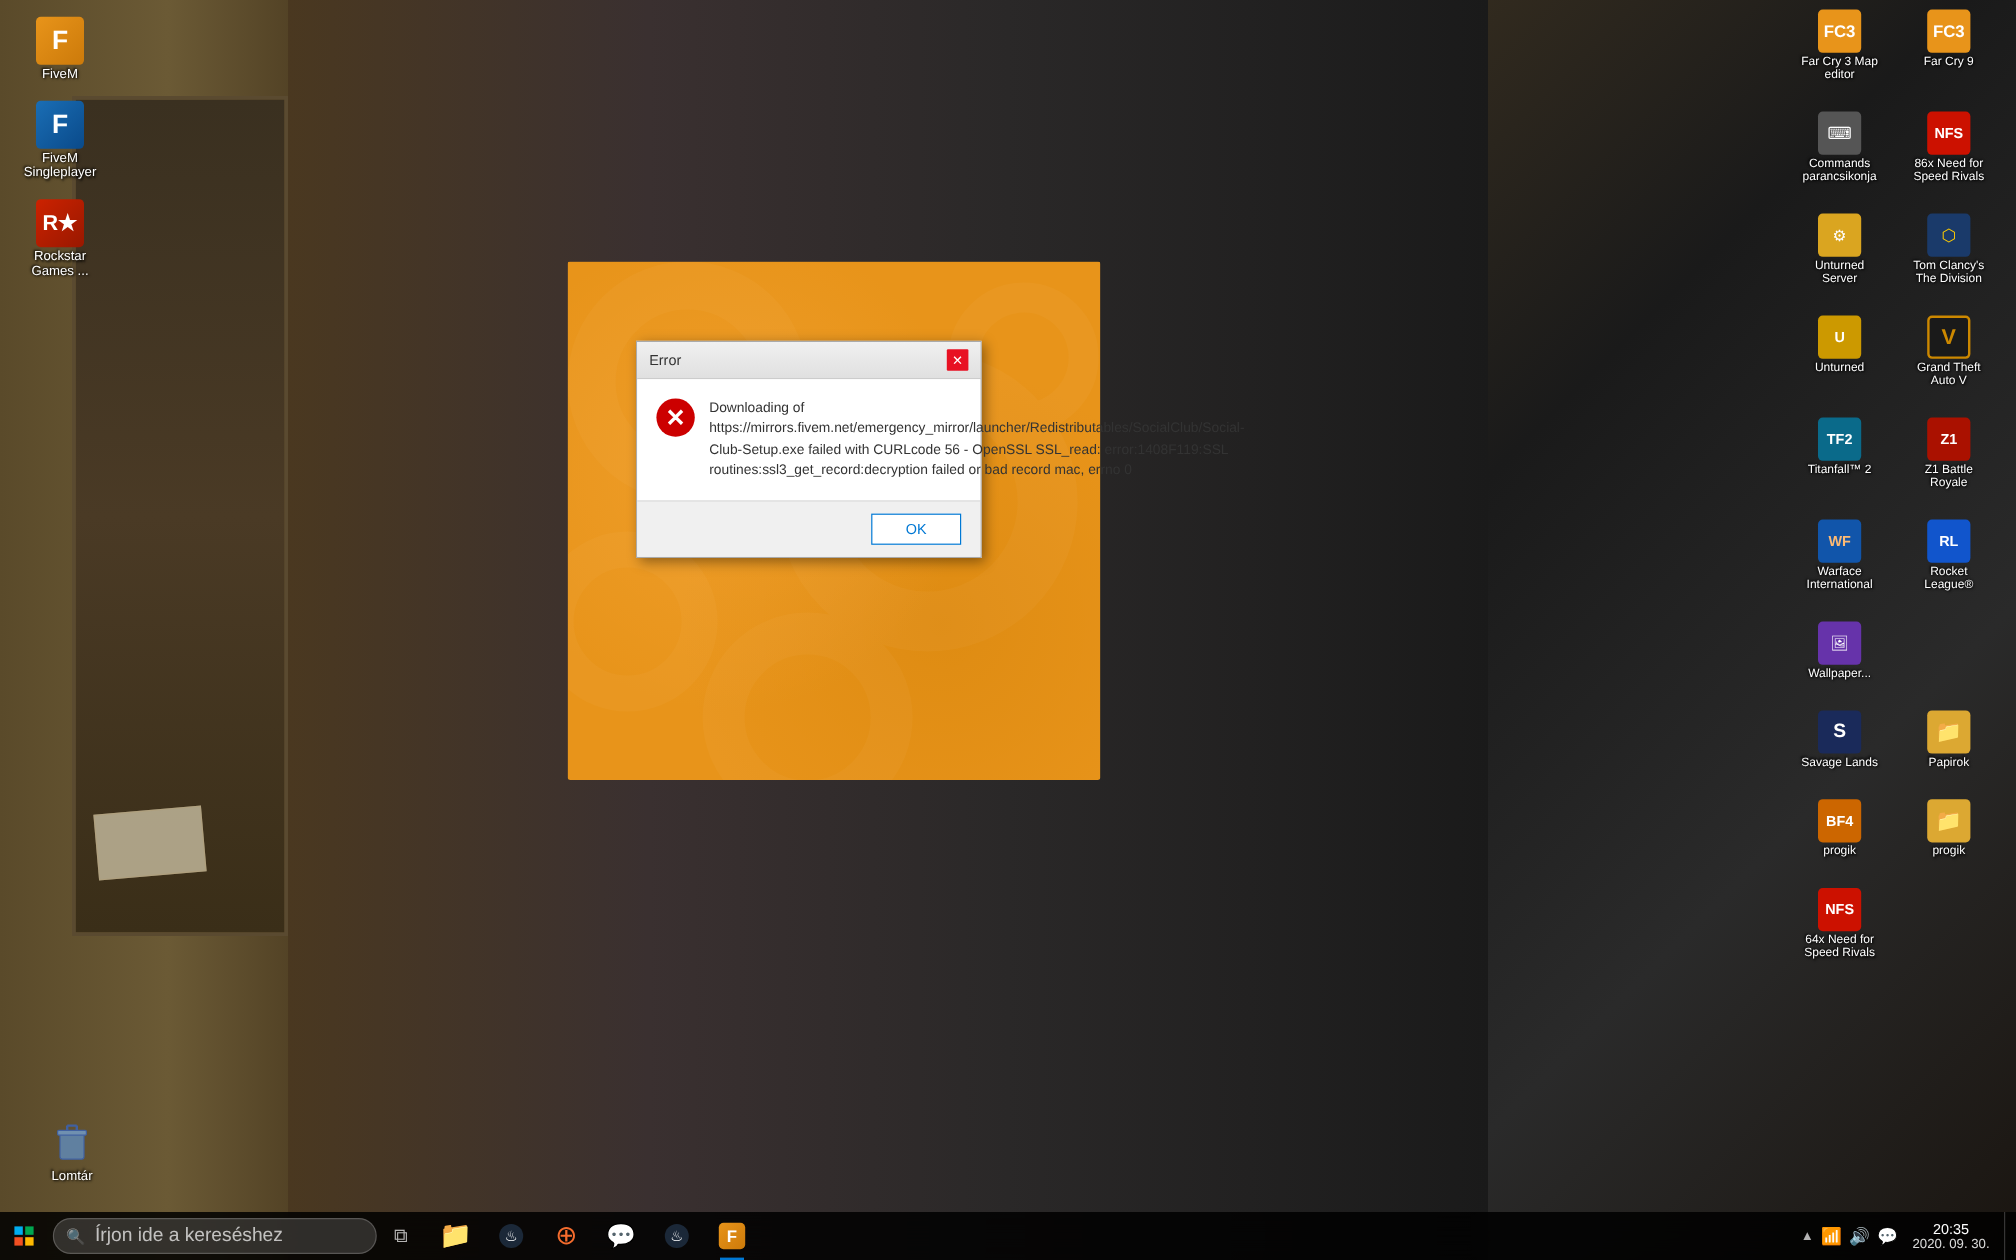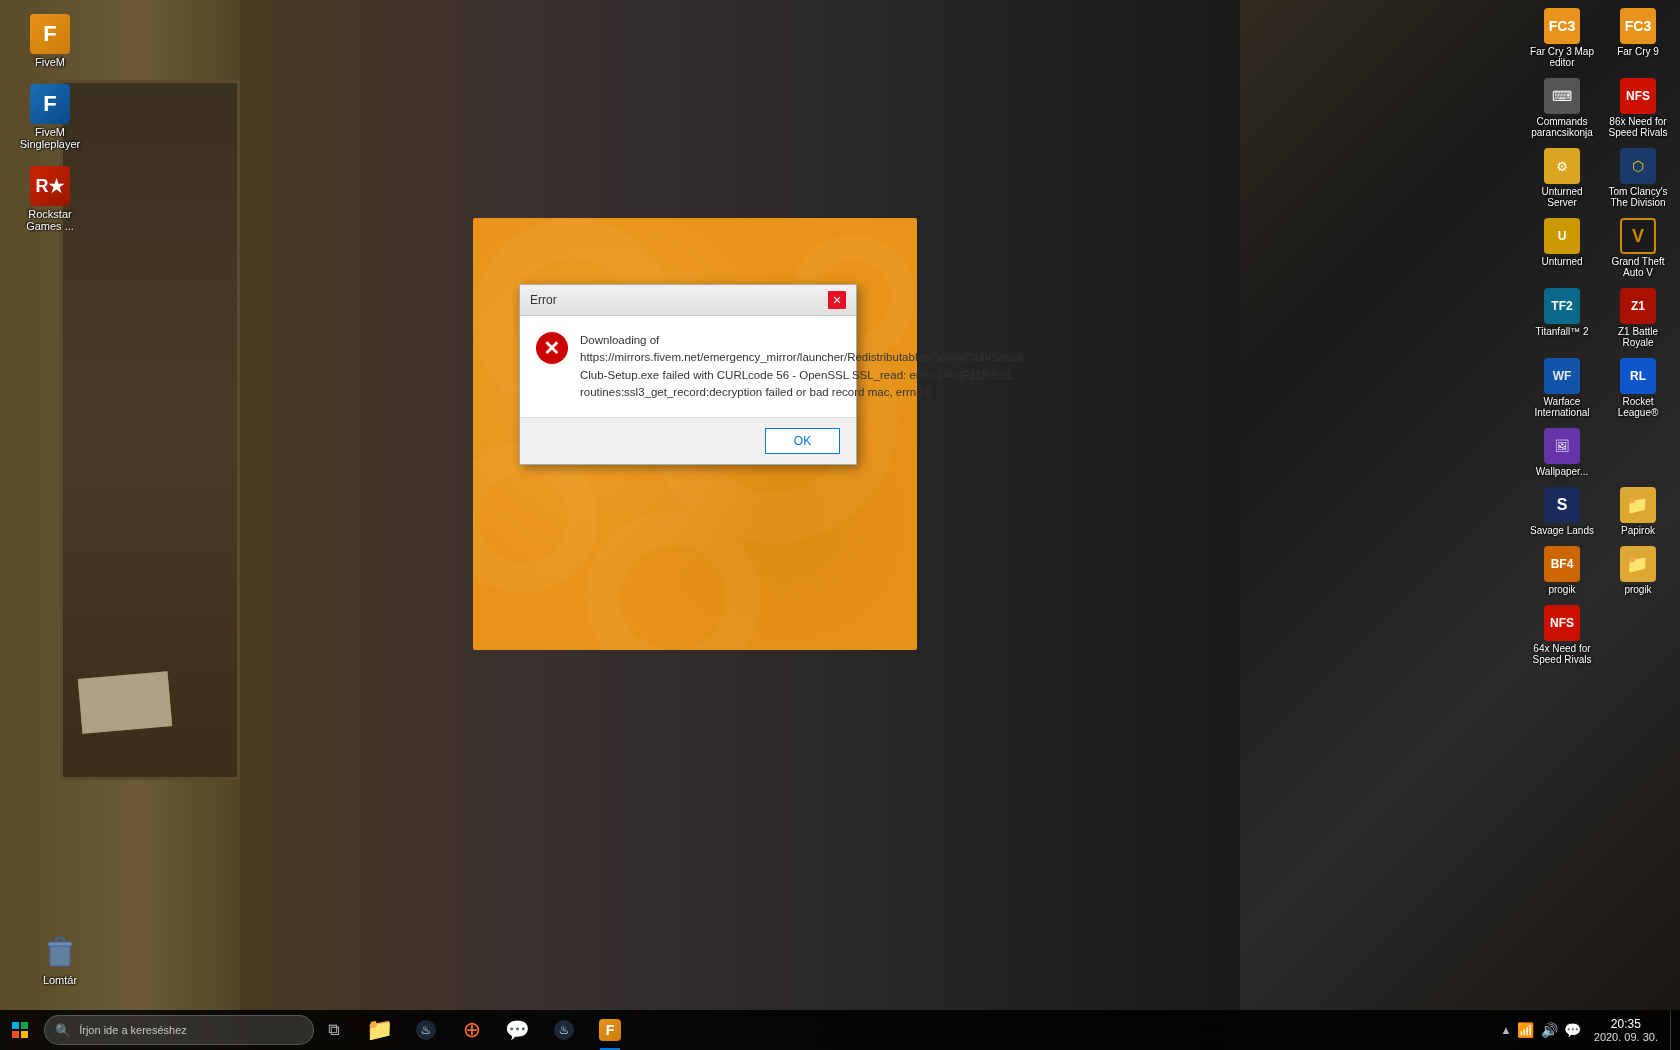--- a/index.html
+++ b/index.html
@@ -92,25 +92,25 @@
       text-align: center;
       text-shadow: 1px 1px 2px black, -1px -1px 2px black;
       word-wrap: break-word;
       max-width: 78px;
     }
 
     
     .desktop-icons-right-grid {
       position: absolute;
       top: 5px;
-      right: 5px;
+      right: 19px;
       z-index: 10;
       display: grid;
       grid-template-columns: 72px 72px;
-      gap: 4px;
+      gap: 19px;
       align-content: start;
     }
 
     .right-icon {
       display: flex;
       flex-direction: column;
       align-items: center;
       width: 70px;
       padding: 3px;
       cursor: pointer;
@@ -189,23 +189,23 @@
 
     .launcher-status-sub {
       font-size: 13px;
       color: rgba(255,255,255,0.9);
       margin-top: 4px;
     }
 
     
     #error-dialog {
       position: absolute;
-      left: 519px;
+      left: 530px;
       top: 284px;
-      width: 338px;
+      width: 288px;
       background: #f0f0f0;
       border: 1px solid #aaa;
       box-shadow: 3px 3px 10px rgba(0,0,0,0.4);
       z-index: 30;
     }
 
     .error-titlebar {
       background: linear-gradient(to bottom, #f0f0f0, #e0e0e0);
       padding: 6px 10px;
       display: flex;
@@ -329,21 +329,21 @@
       padding: 0 10px;
       gap: 8px;
     }
 
     .search-icon-tb {
       color: rgba(255,255,255,0.6);
       font-size: 13px;
     }
 
     .search-text {
-      font-size: 11px;
+      font-size: 16px;
       color: rgba(255,255,255,0.7);
     }
 
     #task-view-btn {
       width: 40px;
       height: 40px;
       display: flex;
       align-items: center;
       justify-content: center;
       cursor: pointer;
@@ -555,21 +555,21 @@
 
     <div class="right-icon">
       <div class="icon-img" style="background:#aa1100;border-radius:4px;">
         <span style="color:white;font-size:12px;font-weight:bold;">Z1</span>
       </div>
       <span class="icon-label">Z1 Battle<br>Royale</span>
     </div>
 
     <div class="right-icon">
       <div class="icon-img" style="background:#1155aa;border-radius:4px;">
-        <span style="color:#e5e5e5;font-size:12px;font-weight:bold;">WF</span>
+        <span style="color:#fdba74;font-size:12px;font-weight:bold;">WF</span>
       </div>
       <span class="icon-label">Warface<br>International</span>
     </div>
 
     <div class="right-icon">
       <div class="icon-img" style="background:#1155cc;border-radius:4px;">
         <span style="color:white;font-size:12px;font-weight:bold;">RL</span>
       </div>
       <span class="icon-label">Rocket<br>League®</span>
     </div>

